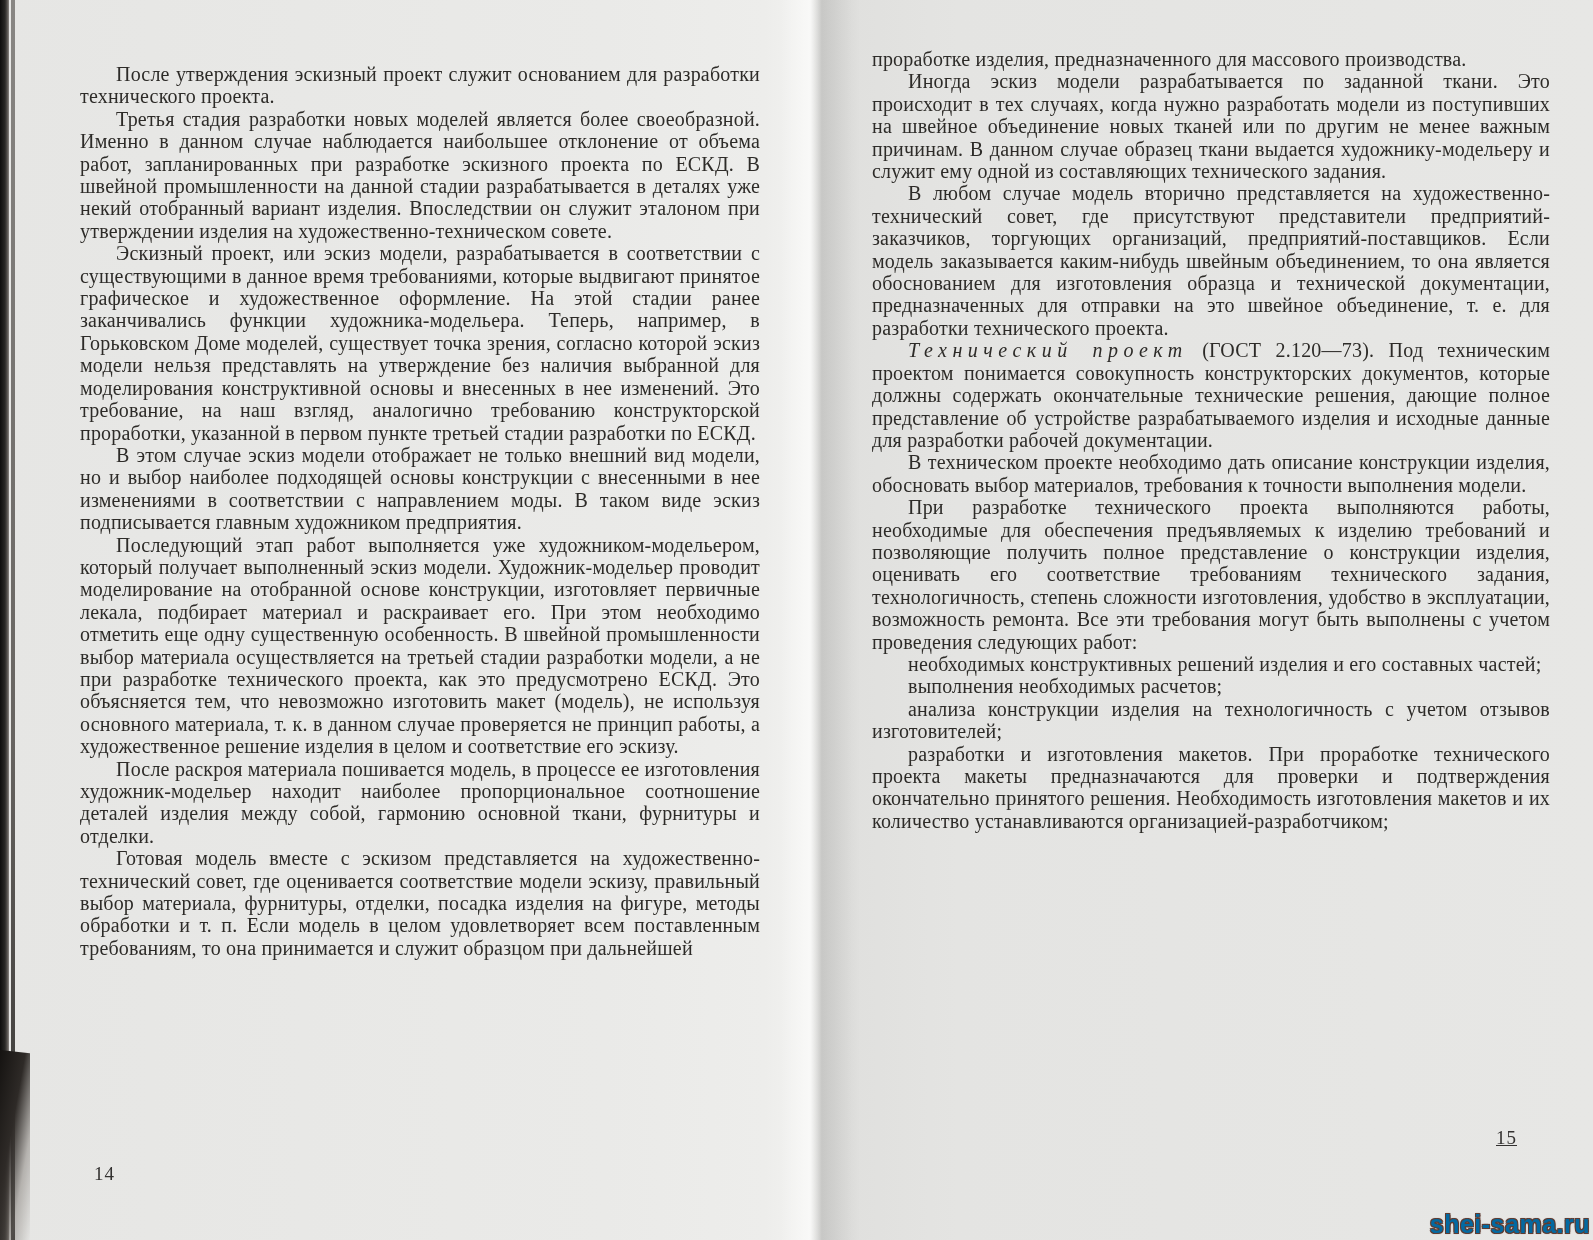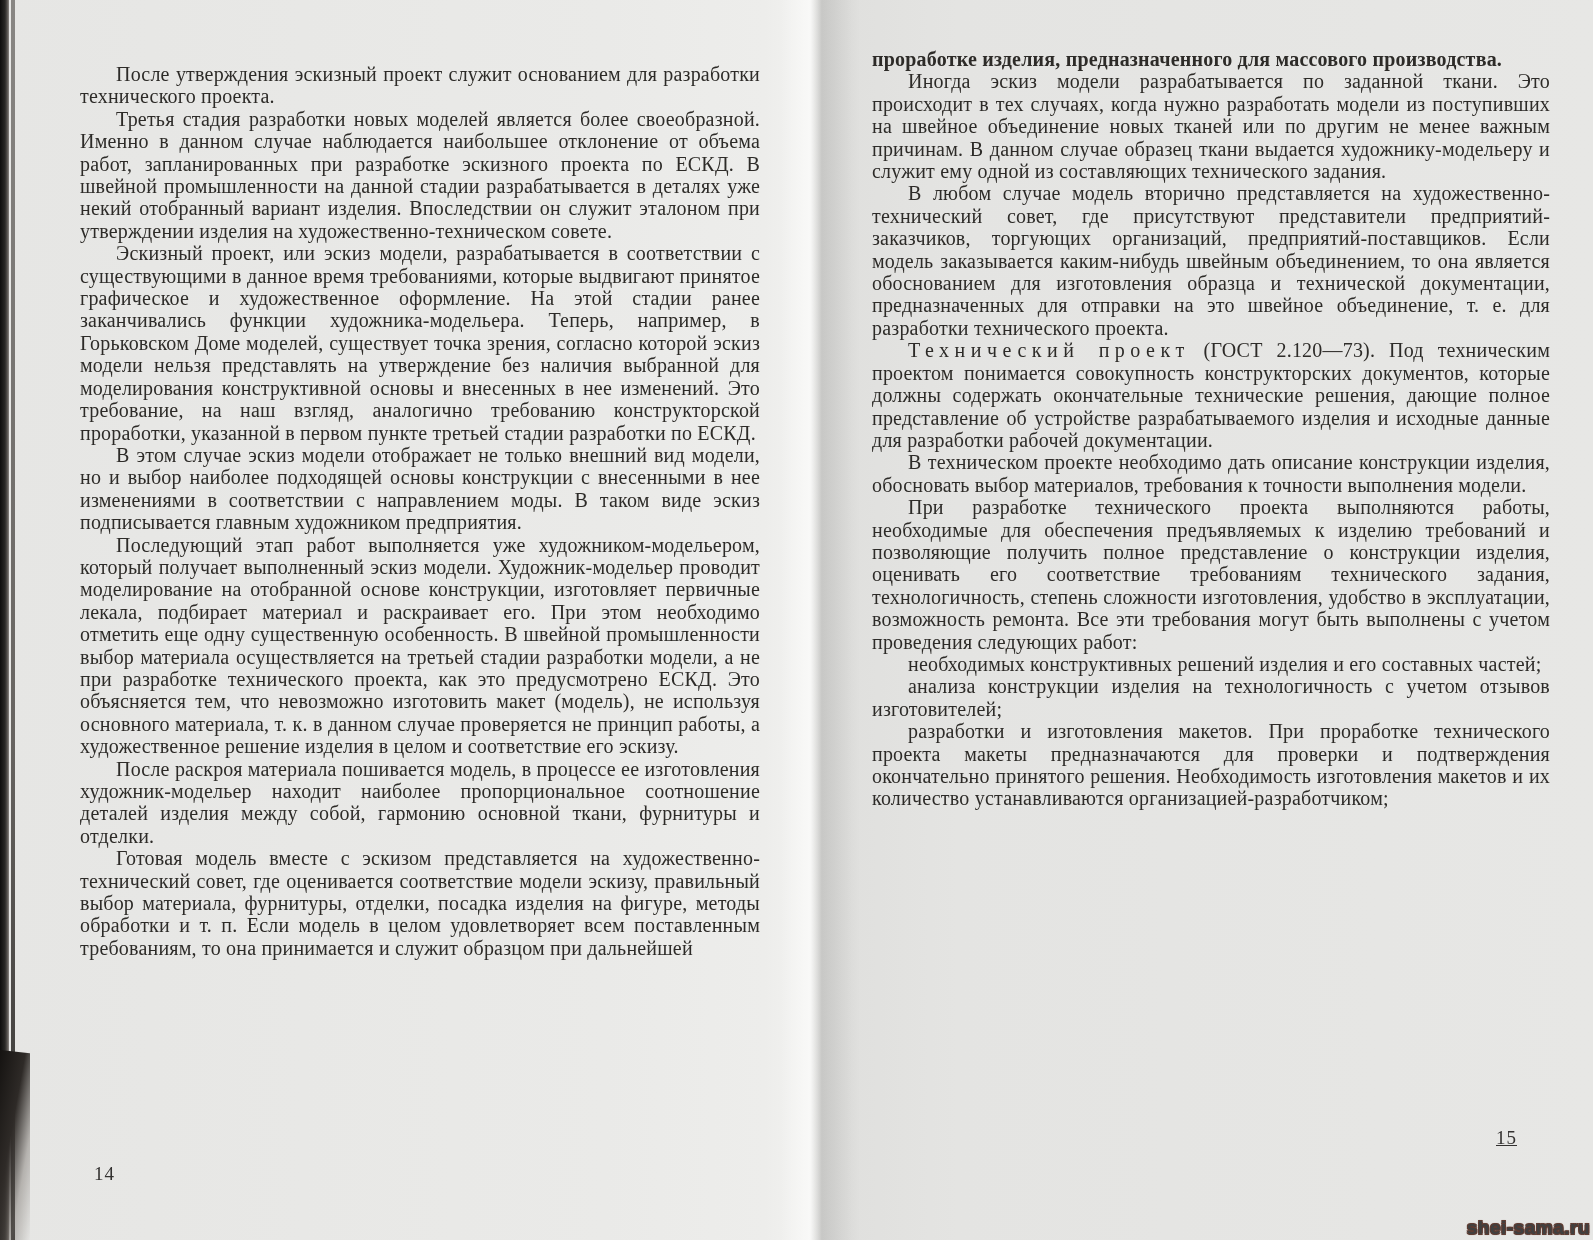--- a/index.html
+++ b/index.html
@@ -41,41 +41,41 @@
     color:#2d2b28;
     font-size:20px;
     line-height:22.4px;
     text-align:justify;
     letter-spacing:.2px;
   }
   .page-text.left  { left:80px;  top:63px; width:680px; }
   .page-text.right { left:872px; top:48px; width:678px; }
 
   p.para { margin:0; text-indent:36px; }
-  p.para.noindent { text-indent:0;font-weight:bold; }
+  p.para.noindent { text-indent:0; }
 
-  .spaced { letter-spacing:5.5px; }
+  .spaced { letter-spacing:5.5px;font-style:italic; }
 
   .page-number {
     position:absolute;
     font-size:19px;
     color:#333130;
     letter-spacing:1px;
   }
   .page-number.left  { left:94px;  top:1141px;margin-top:22px; }
   .page-number.right { left:1496px; top:1127px;text-decoration:underline; }
 
   .watermark {
     position:absolute;
     right:3px; bottom:1px;
     font-family:"Liberation Sans","DejaVu Sans",sans-serif;
     font-weight:bold;
-    font-size:19px;
+    font-size:25px;
     letter-spacing:.5px;
-    color:#404040;
+    color:#0369a1;
     text-shadow:
       -1px -1px 0 #5e3c32, 1px -1px 0 #5e3c32,
       -1px  1px 0 #5e3c32, 1px  1px 0 #5e3c32,
        0 0 2px #4a2c24;
   }
 </style>
 </head>
 <body>
 
 <div class="edge-dark"></div>
@@ -95,18 +95,19 @@
 <div class="page-number left">14</div>
 
 <div class="page-text right">
     <p class="para noindent">проработке изделия, предназначенного для массового производства.</p>
     <p class="para">Иногда эскиз модели разрабатывается по заданной ткани. Это происходит в тех случаях, когда нужно разработать модели из поступивших на швейное объединение новых тканей или по другим не менее важным причинам. В данном случае образец ткани выдается художнику-модельеру и служит ему одной из составляющих технического задания.</p>
     <p class="para">В любом случае модель вторично представляется на художественно-технический совет, где присутствуют представители предприятий-заказчиков, торгующих организаций, предприятий-поставщиков. Если модель заказывается каким-нибудь швейным объединением, то она является обоснованием для изготовления образца и технической документации, предназначенных для отправки на это швейное объединение, т. е. для разработки технического проекта.</p>
     <p class="para"><span class="spaced">Технический проект</span> (ГОСТ 2.120—73). Под техническим проектом понимается совокупность конструкторских документов, которые должны содержать окончательные технические решения, дающие полное представление об устройстве разрабатываемого изделия и исходные данные для разработки рабочей документации.</p>
     <p class="para">В техническом проекте необходимо дать описание конструкции изделия, обосновать выбор материалов, требования к точности выполнения модели.</p>
     <p class="para">При разработке технического проекта выполняются работы, необходимые для обеспечения предъявляемых к изделию требований и позволяющие получить полное представление о конструкции изделия, оценивать его соответствие требованиям технического задания, технологичность, степень сложности изготовления, удобство в эксплуатации, возможность ремонта. Все эти требования могут быть выполнены с учетом проведения следующих работ:</p>
     <p class="para">необходимых конструктивных решений изделия и его составных частей;</p>
+    <p class="para">выполнения необходимых расчетов;</p>
     <p class="para">анализа конструкции изделия на технологичность с учетом отзывов изготовителей;</p>
     <p class="para">разработки и изготовления макетов. При проработке технического проекта макеты предназначаются для проверки и подтверждения окончательно принятого решения. Необходимость изготовления макетов и их количество устанавливаются организацией-разработчиком;</p>
   </div>
 <div class="page-number right">15</div>
 
 <div class="watermark">shei-sama.ru</div>
 
 </body></html>

